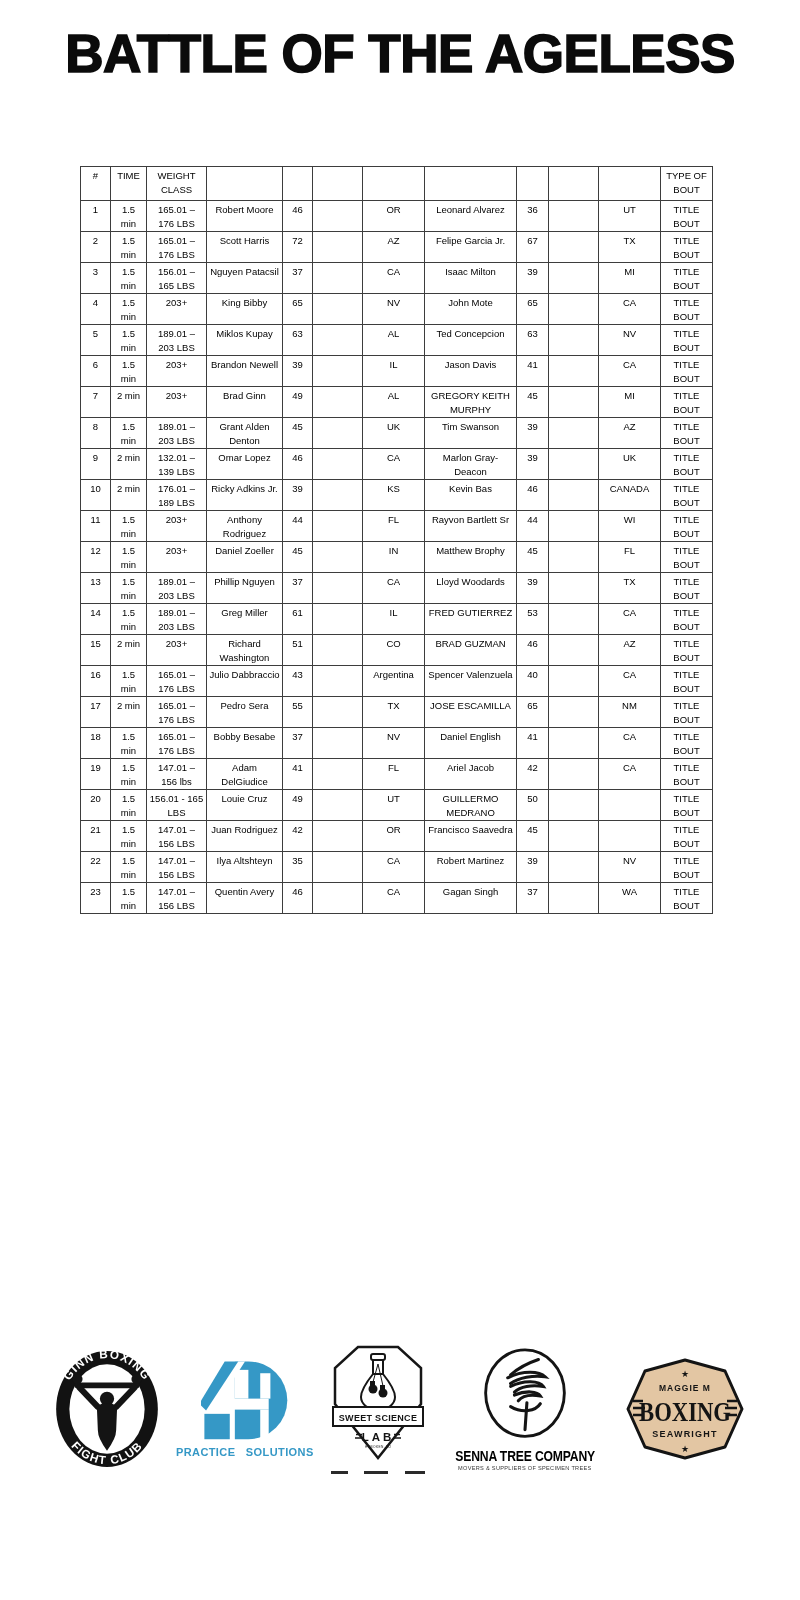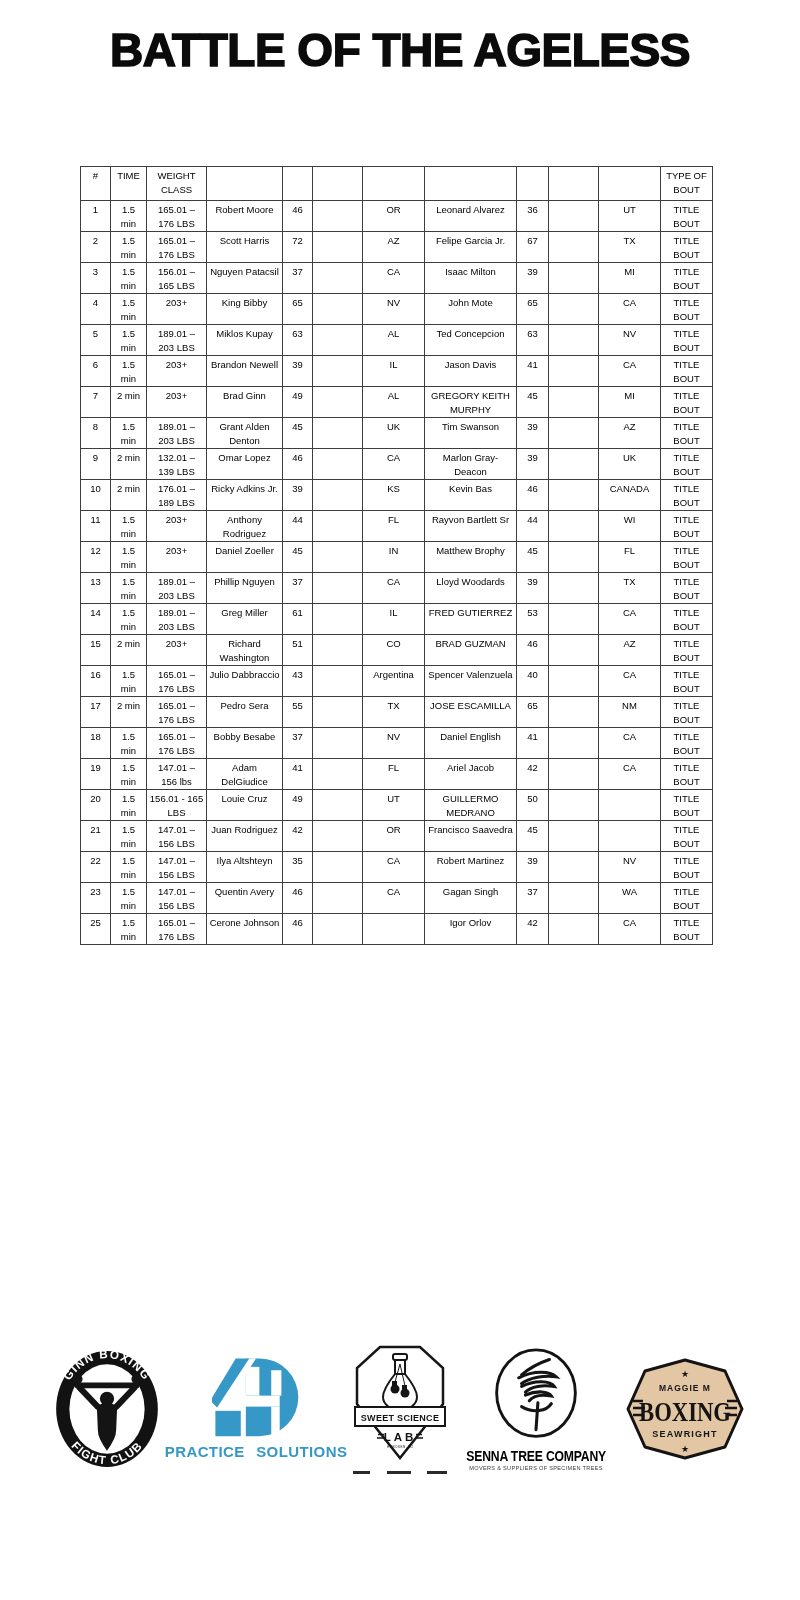--- a/index.html
+++ b/index.html
@@ -1,21 +1,21 @@
 <!DOCTYPE html>
 <html style="--header-red: #FE0202; --header-blue: #5B9BD5; --practice-blue: #3598C6; --maggie-tan: #E3C6A3;"><head>
 <meta charset="utf-8">
 <style>
   html,body { margin:0; padding:0; width:800px; height:1600px; background:#ffffff; overflow:hidden; }
   body { font-family:"Liberation Sans", sans-serif; color:#000; position:relative; }
 
   
   .title {
     position:absolute; top:26px; left:0; right:0;
-    text-align:center; font-weight:900; font-size:46px; line-height:1.05;
+    text-align:center; font-weight:900; font-size:53px; line-height:1.05;
     letter-spacing:-0.5px; color:#0b0b0b;
     -webkit-text-stroke:1.6px #0b0b0b;
   }
 
   
   table.bouts {
     position:absolute; left:80px; top:166px; width:632px;
     border-collapse:collapse; table-layout:fixed;
     font-size:9.5px; line-height:13.5px; text-align:center;
   }
@@ -35,21 +35,21 @@
   }
   .sponsor { display:flex; flex-direction:column; align-items:center; }
   .ink { fill:#141414; }
   .stroke-ink { stroke:#141414; fill:none; }
   .fill-blue { fill:var(--practice-blue,#3598c6); }
   .fill-tan { fill:var(--maggie-tan,#e3c6a3); }
 
   .ginn-arc { fill:#fff; font-size:11.5px; font-weight:700; letter-spacing:1.2px; }
 
   .practice-word {
-    margin-top:3px; font-size:15px; font-weight:700;
+    margin-top:3px; font-size:11px; font-weight:700;
     color:var(--practice-blue,#3598c6); letter-spacing:0.4px; word-spacing:7px;
     white-space:nowrap;
   }
 
   .lab-fineprint { display:flex; justify-content:space-between; width:94px; margin-top:5px; }
   .lab-fineprint i { display:block; height:3px; background:#2a2a2a; }
   .lab-fineprint i:nth-child(1){ width:17px; }
   .lab-fineprint i:nth-child(2){ width:24px; }
   .lab-fineprint i:nth-child(3){ width:20px; }
 
@@ -416,34 +416,20 @@
         <td>Quentin Avery</td>
         <td>46</td>
         <td></td>
         <td>CA</td>
         <td>Gagan Singh</td>
         <td>37</td>
         <td></td>
         <td>WA</td>
         <td>TITLE BOUT</td>
       </tr>
-      <tr>
-        <td>25</td>
-        <td>1.5 min</td>
-        <td>165.01 – 176 LBS</td>
-        <td>Cerone Johnson</td>
-        <td>46</td>
-        <td></td>
-        <td></td>
-        <td>Igor Orlov</td>
-        <td>42</td>
-        <td></td>
-        <td>CA</td>
-        <td>TITLE BOUT</td>
-      </tr>
     </tbody>
 </table>
 
 <div class="sponsors">
 
   <div class="sponsor">
     <svg width="106" height="120" viewBox="0 0 104 118">
       <ellipse cx="52" cy="59" rx="50" ry="57" fill="#121212"></ellipse>
       <ellipse cx="52" cy="59" rx="37" ry="44" fill="#ffffff"></ellipse>
       <defs>

